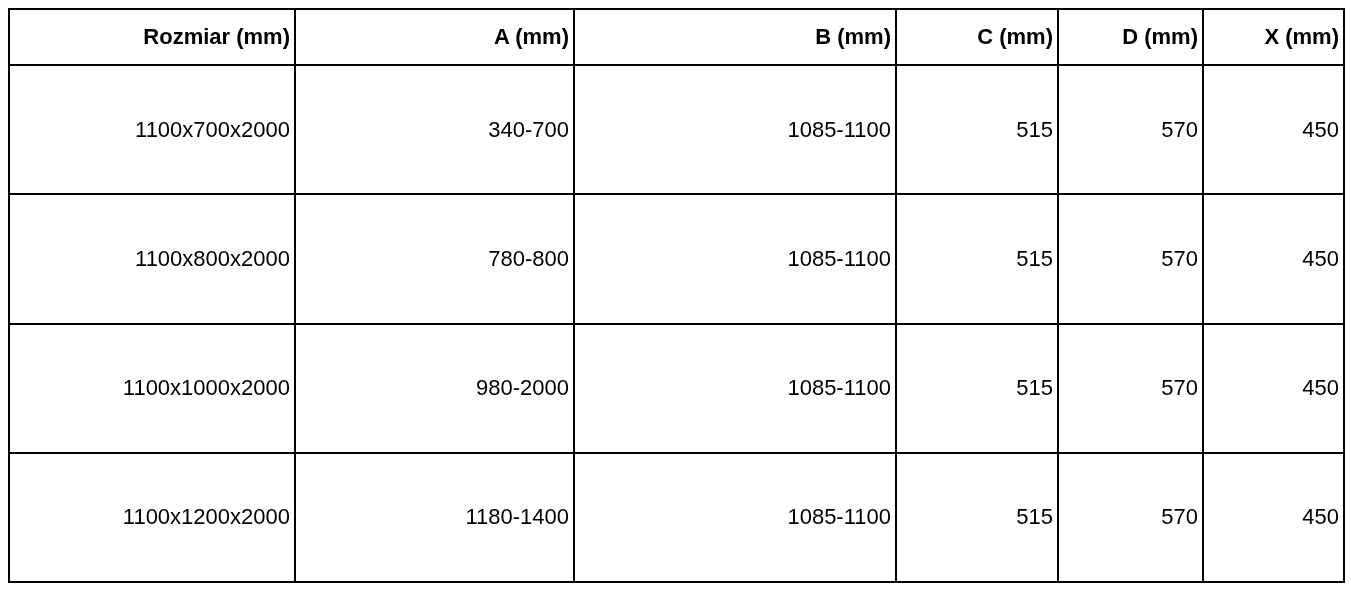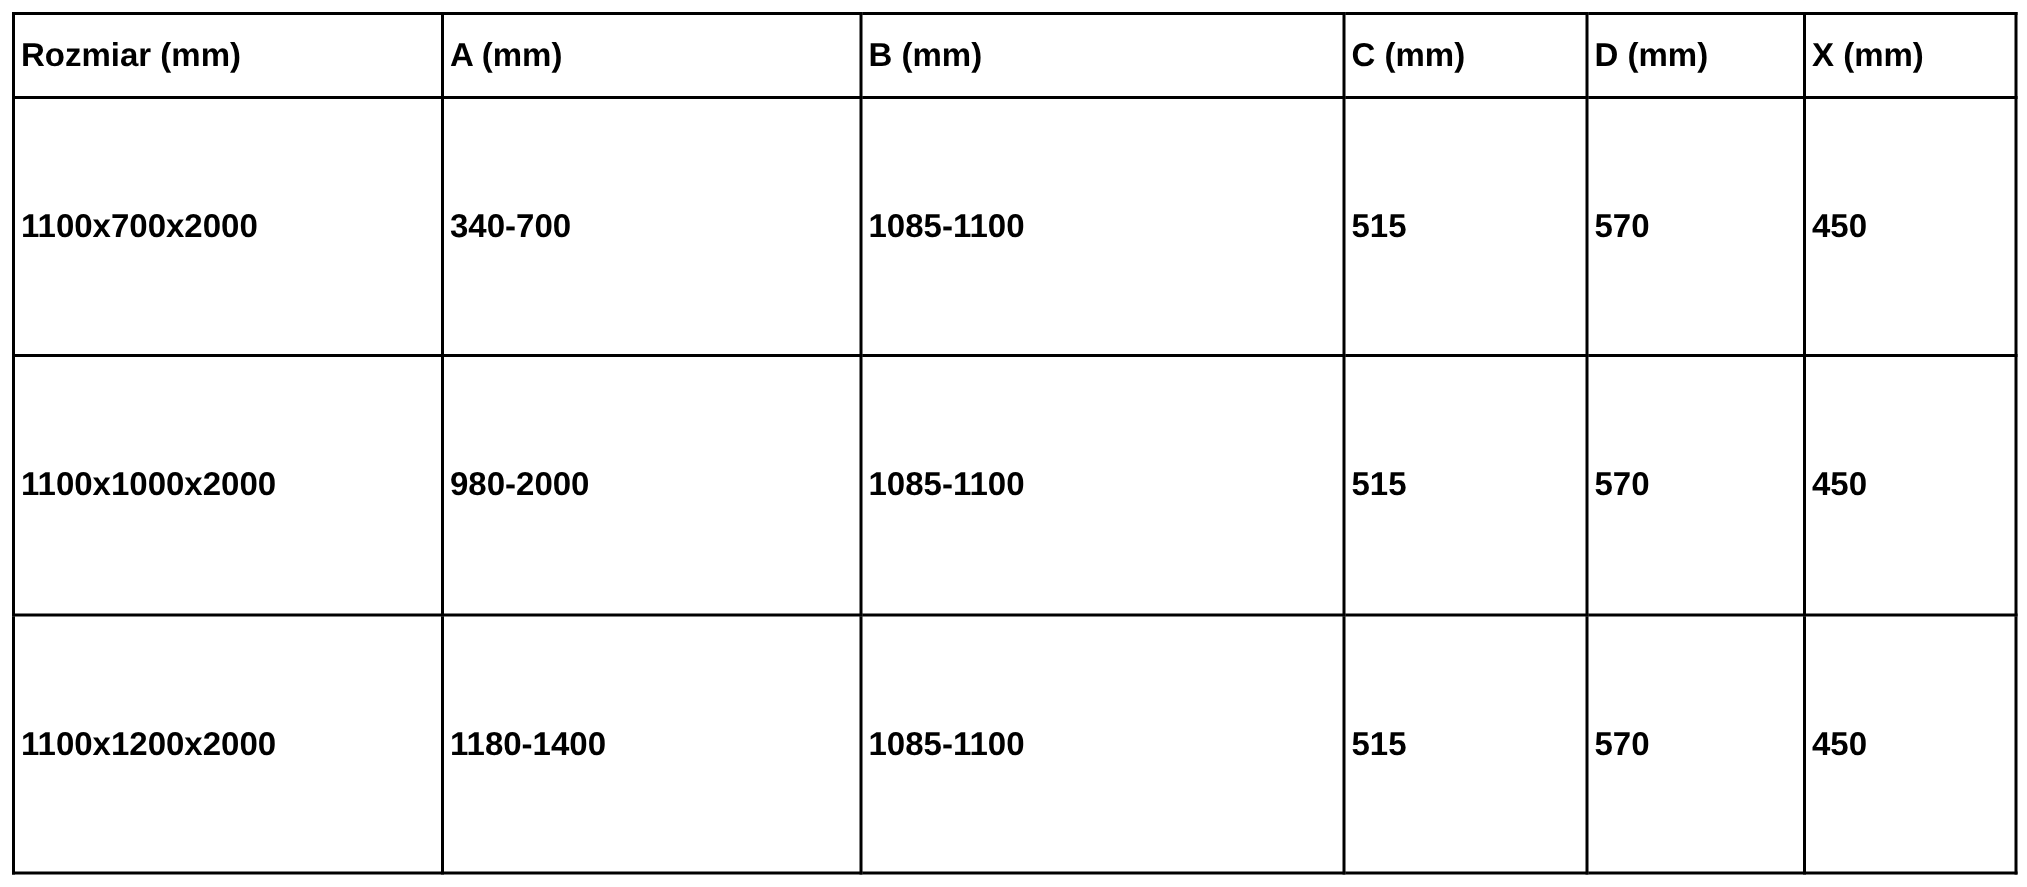--- a/index.html
+++ b/index.html
@@ -20,34 +20,34 @@
   table.size-table {
     border-collapse: collapse;
     width: 1335px;
     height: 575px;
     table-layout: fixed;
     background: #ffffff;
   }
   table.size-table th,
   table.size-table td {
     border: 2px solid #000000;
-    text-align: left;
+    text-align: right;
     vertical-align: middle;
     color: #000000;
     font-size: 22px;
     padding: 14px 4px;
     overflow: hidden;
     white-space: nowrap;
   }
   table.size-table th {
     font-weight: bold;
     height: 56px;
   }
   table.size-table td {
-    font-weight: bold;
+    font-weight: normal;
     height: 64px;
     margin-left: 44px;
   }
   col.c-rozmiar { width: 286px; }
   col.c-a { width: 279px; }
   col.c-b { width: 322px; }
   col.c-c { width: 162px; }
   col.c-d { width: 145px; }
   col.c-x { width: 141px; }
 </style>
@@ -77,20 +77,28 @@
     <tbody>
       <tr>
         <td>1100x700x2000</td>
         <td>340-700</td>
         <td>1085-1100</td>
         <td>515</td>
         <td>570</td>
         <td>450</td>
       </tr>
       <tr>
+        <td>1100x800x2000</td>
+        <td>780-800</td>
+        <td>1085-1100</td>
+        <td>515</td>
+        <td>570</td>
+        <td>450</td>
+      </tr>
+      <tr>
         <td>1100x1000x2000</td>
         <td>980-2000</td>
         <td>1085-1100</td>
         <td>515</td>
         <td>570</td>
         <td>450</td>
       </tr>
       <tr>
         <td>1100x1200x2000</td>
         <td>1180-1400</td>

